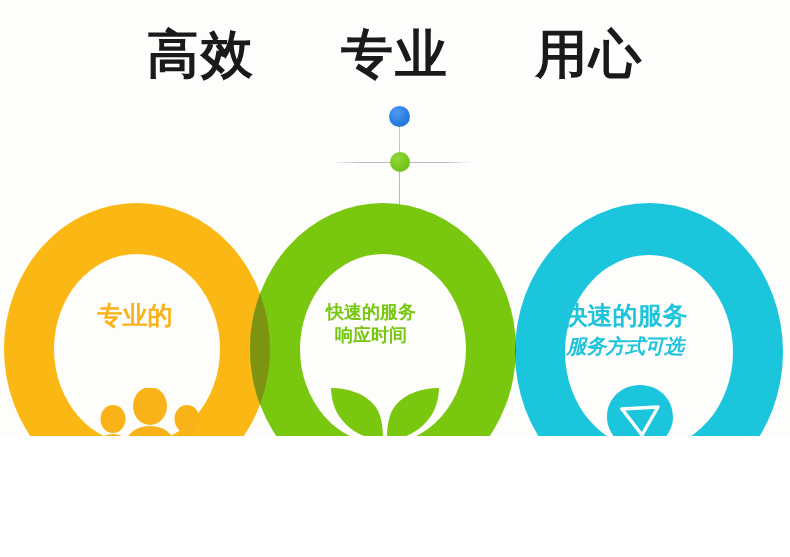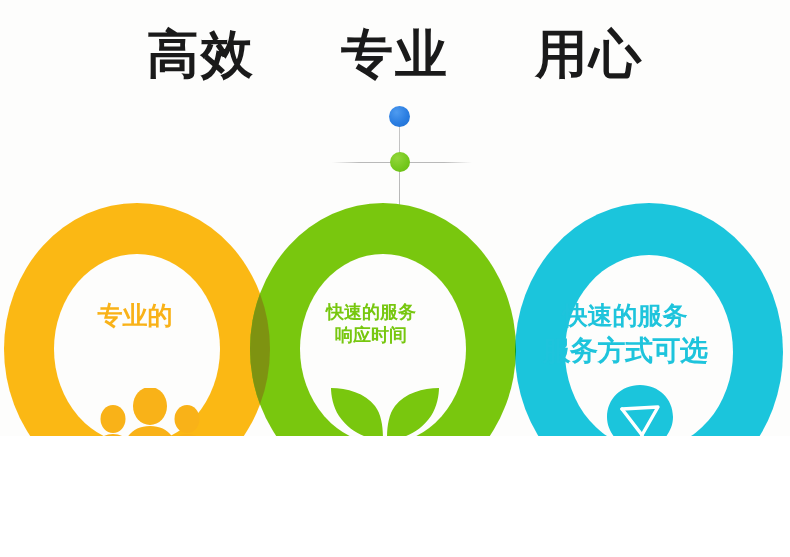--- a/index.html
+++ b/index.html
@@ -91,21 +91,21 @@
     font-weight: 700;
     line-height: 1.30;
     white-space: nowrap;
     user-select: none;
   }
   .card-text .l1, .card-text .l2 { display: block; }
 
   #text-orange { left: 35px;  top: 300px; width: 200px; font-size: 25px; color: #F9B218; }
   #text-green  { left: 266px; top: 300px; width: 210px; font-size: 18px; color: #77C70F; }
   #text-cyan   { left: 515px; top: 300px; width: 220px; font-size: 25px; color: #1EC4DC; }
-  #text-cyan .l2 { font-size: 28px; letter-spacing: -0.5px; }
+  #text-cyan .l2 { font-size: 20px; letter-spacing: -0.5px; font-style: italic; }
 
   
   .icon-wrap { position: absolute; }
   #icon-team  { left: 95px;  top: 388px; width: 110px; height: 75px; }
   #icon-plant { left: 325px; top: 382px; width: 120px; height: 95px; }
   #icon-bulb  { left: 600px; top: 383px; width: 80px;  height: 90px; }
 </style>
 </head>
 <body>
 

